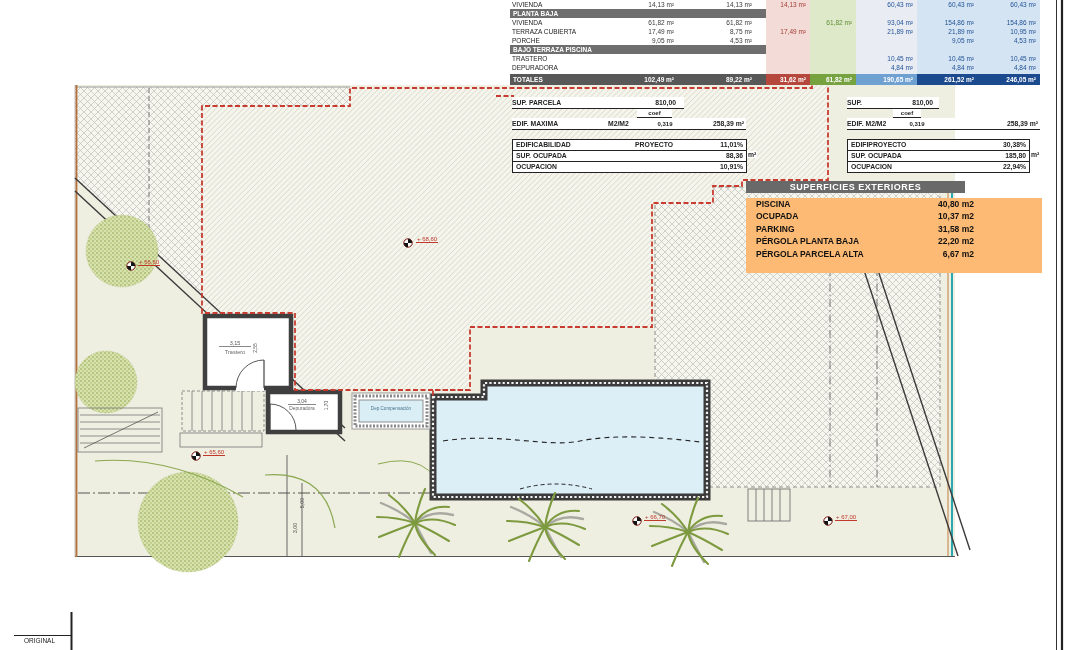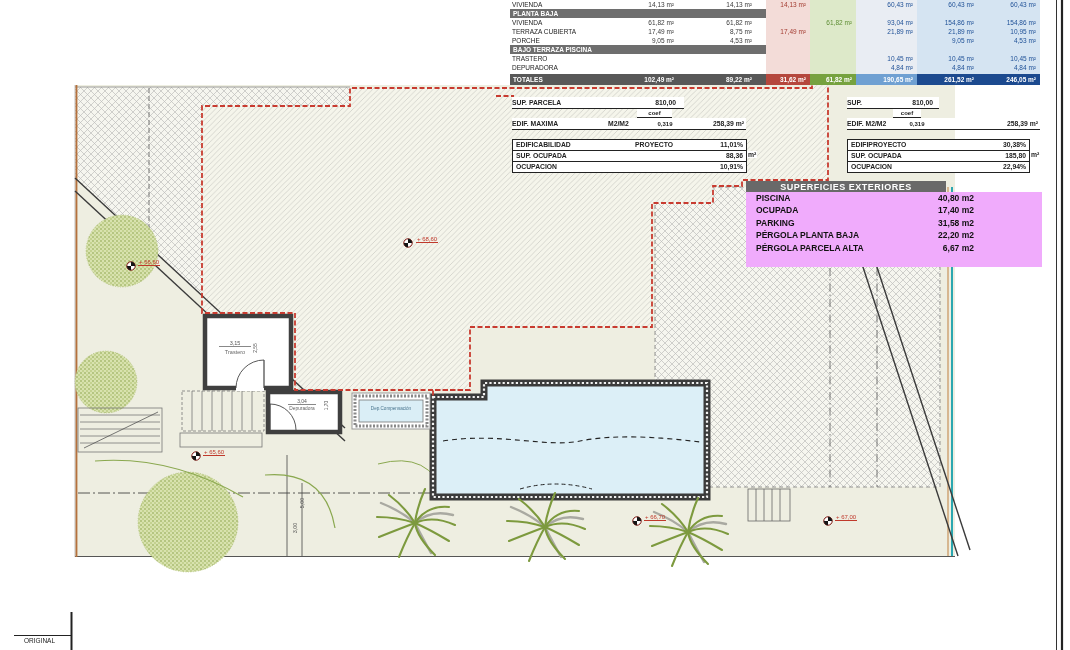--- a/index.html
+++ b/index.html
@@ -38,23 +38,23 @@
   .coefline{position:absolute;background:#fff;border-bottom:1px solid #222;font-size:6px;font-weight:bold;
             text-align:center;z-index:3;height:8px;line-height:8px;}
   .pbox{position:absolute;background:#fff;border:1px solid #222;z-index:3;font-size:6.8px;font-weight:bold;}
   .pbox .brow{position:relative;height:10px;line-height:10px;border-bottom:1px solid #222;display:flex;padding:0 3px;white-space:nowrap;}
   .pbox .brow:last-child{border-bottom:none;}
   .pbox .brow .val{margin-left:auto;}
   .pbox .mid{position:absolute;left:122px;}
   .suffix{position:absolute;font-size:6.8px;font-weight:bold;background:#fff;z-index:3;padding:0 1px;}
 
   
-  .exthead{position:absolute;left:746px;top:181px;width:200px;height:12px;background:#696969;color:#fff;
+  .exthead{position:absolute;left:746px;top:181px;width:219px;height:12px;background:#696969;color:#fff;
            font-size:9px;font-weight:bold;text-align:center;line-height:12px;letter-spacing:.5px;z-index:3;}
-  .extbody{position:absolute;left:746px;top:192px;width:296px;height:75px;background:#f0abfc;z-index:3;}
+  .extbody{position:absolute;left:746px;top:198px;width:296px;height:75px;background:#fdba74;z-index:3;}
   .extrow{position:relative;height:12.4px;line-height:12.4px;font-size:8.5px;font-weight:bold;color:#111;}
   .extrow .lab{position:absolute;left:10px;}
   .extrow .val{position:absolute;right:68px;}
 
   
   .plab{position:absolute;z-index:2;white-space:nowrap;}
   .dimu{border-bottom:0.5px solid #888;text-align:center;}
   .rot{transform:rotate(-90deg);transform-origin:center center;}
   .lvl{font-size:6px;color:#c0392b;border-bottom:0.8px solid #c0392b;padding:0 1px;}
   .tiny5{font-size:5.5px;color:#555;}
@@ -378,21 +378,21 @@
   <span class="suffix" style="left:1030px;top:151px">m²</span>
 
   <div class="exthead">SUPERFICIES EXTERIORES</div>
   <div class="extbody">
     <div class="extrow">
       <span class="lab">PISCINA</span>
       <span class="val">40,80 m2</span>
     </div>
     <div class="extrow">
       <span class="lab">OCUPADA</span>
-      <span class="val">17,40 m2</span>
+      <span class="val">10,37 m2</span>
     </div>
     <div class="extrow">
       <span class="lab">PARKING</span>
       <span class="val">31,58 m2</span>
     </div>
     <div class="extrow">
       <span class="lab">PÉRGOLA PLANTA BAJA</span>
       <span class="val">22,20 m2</span>
     </div>
     <div class="extrow">

